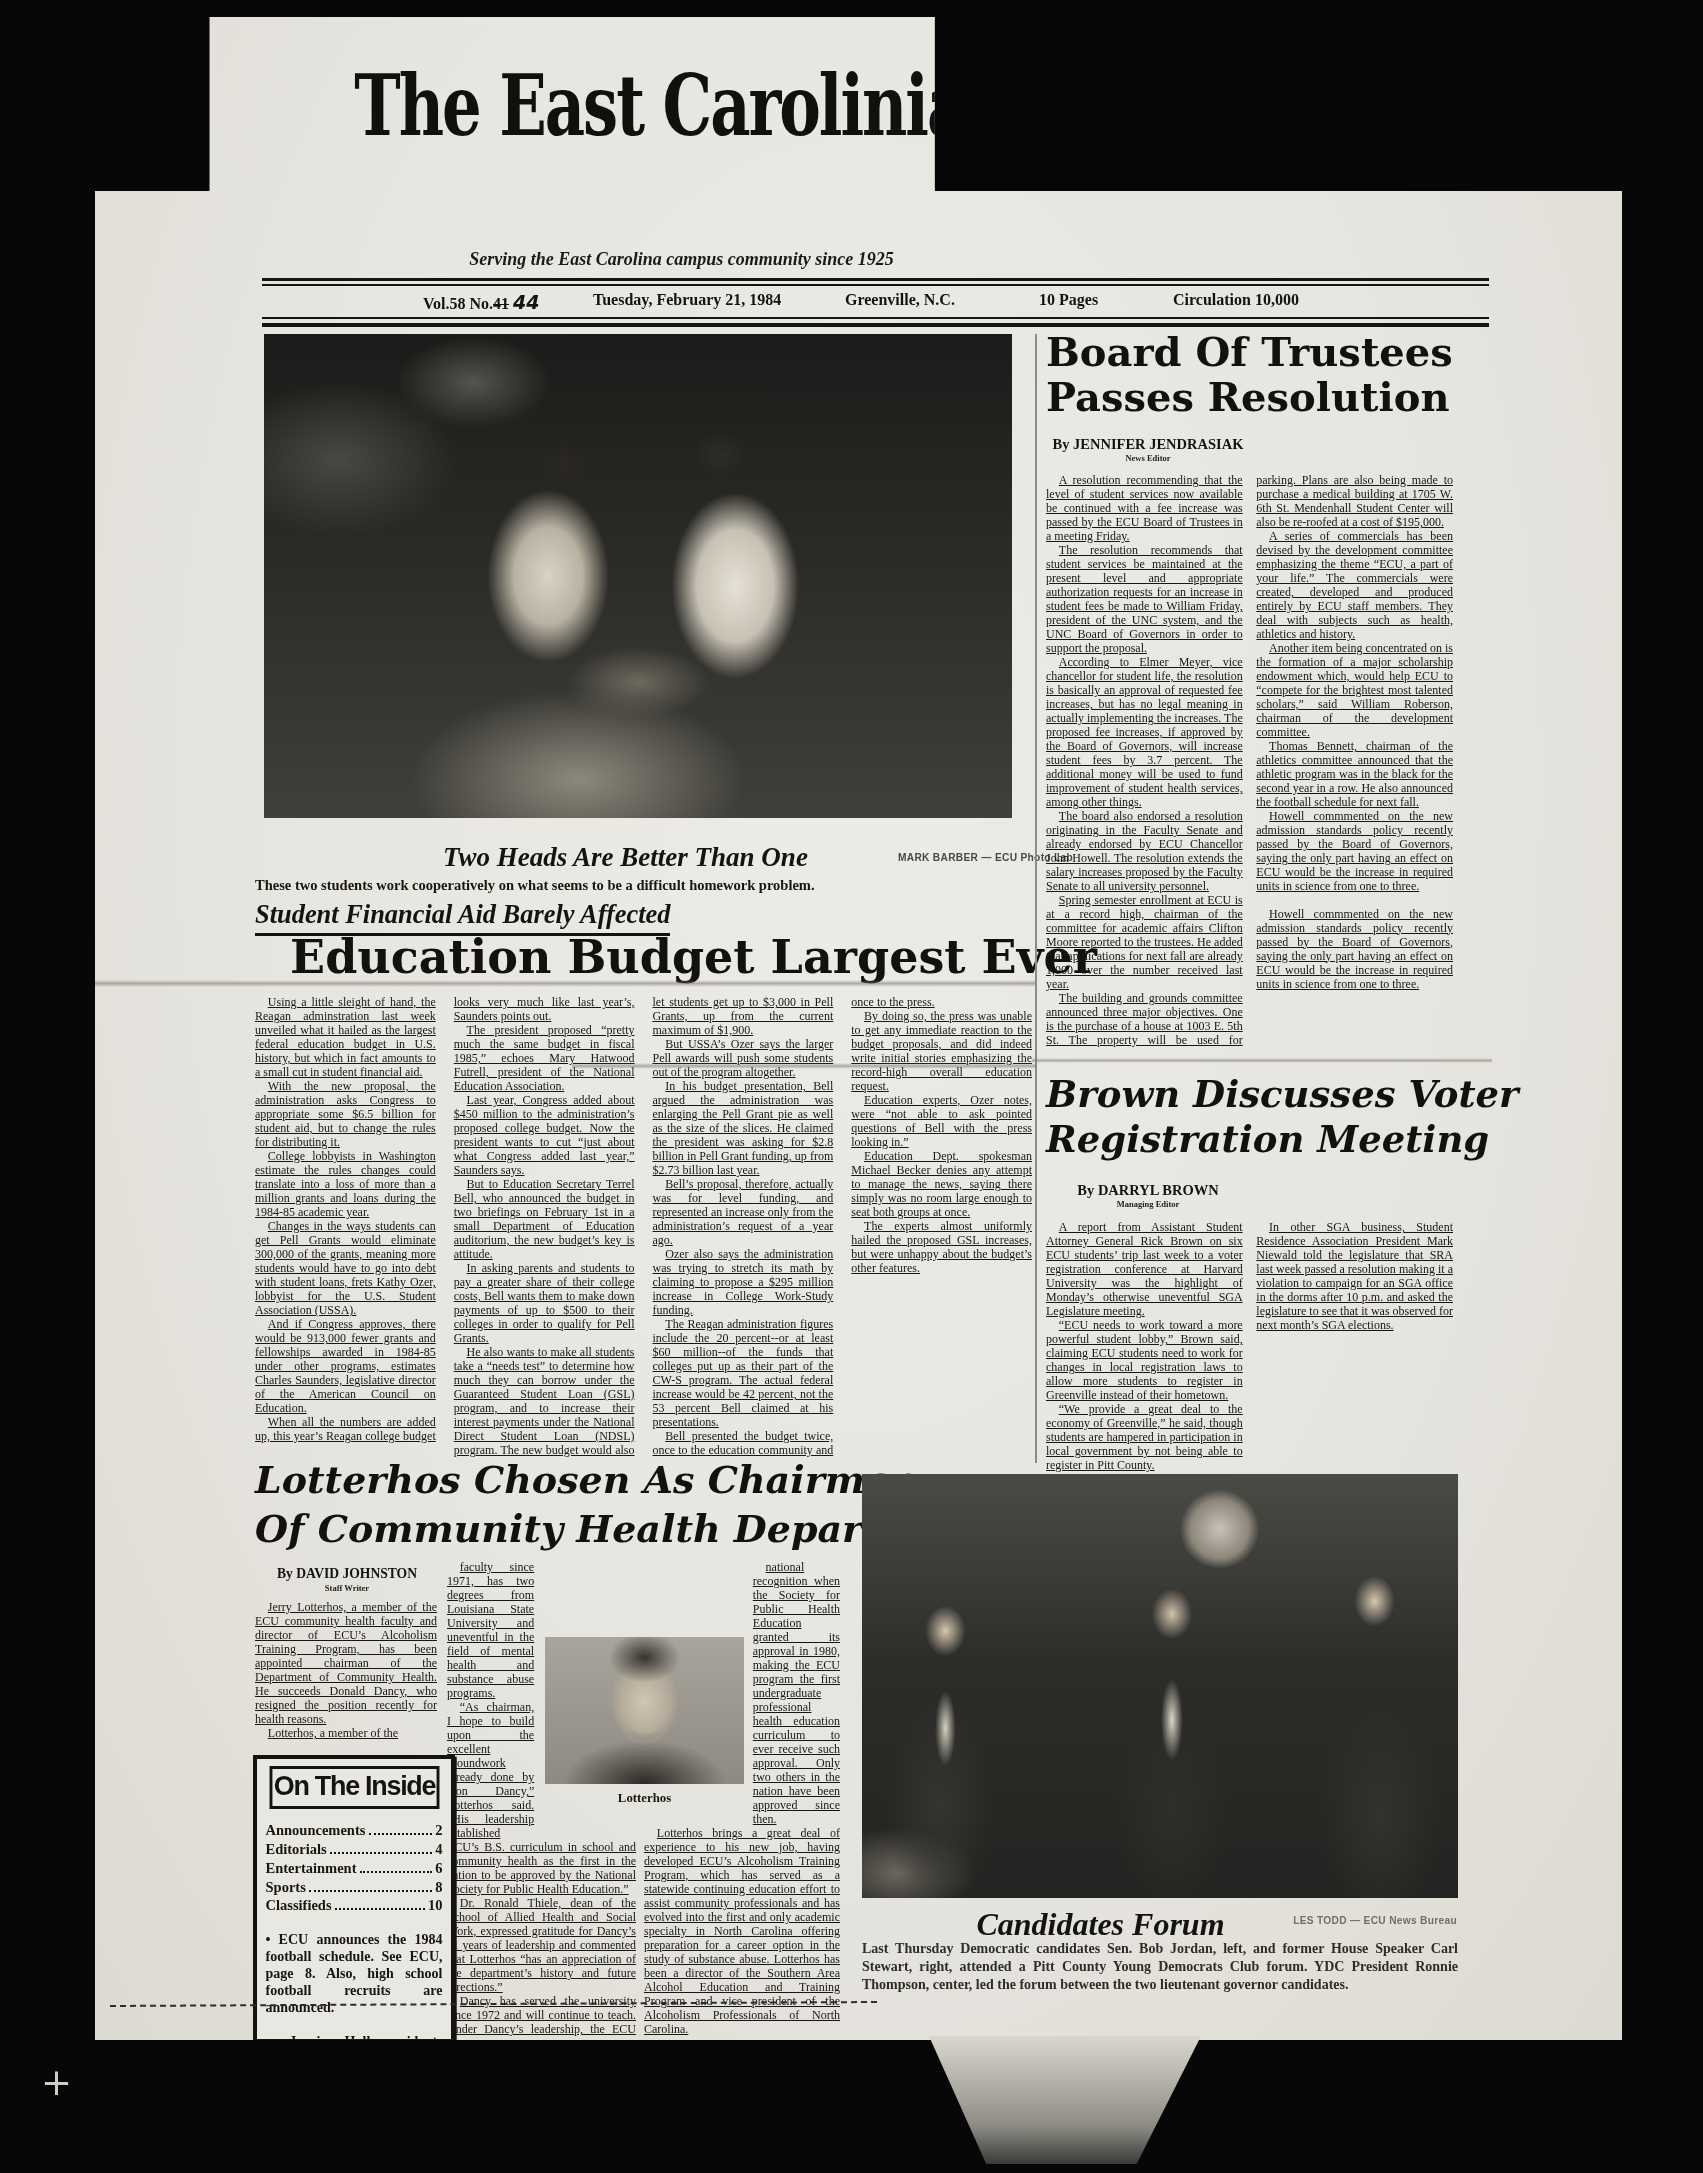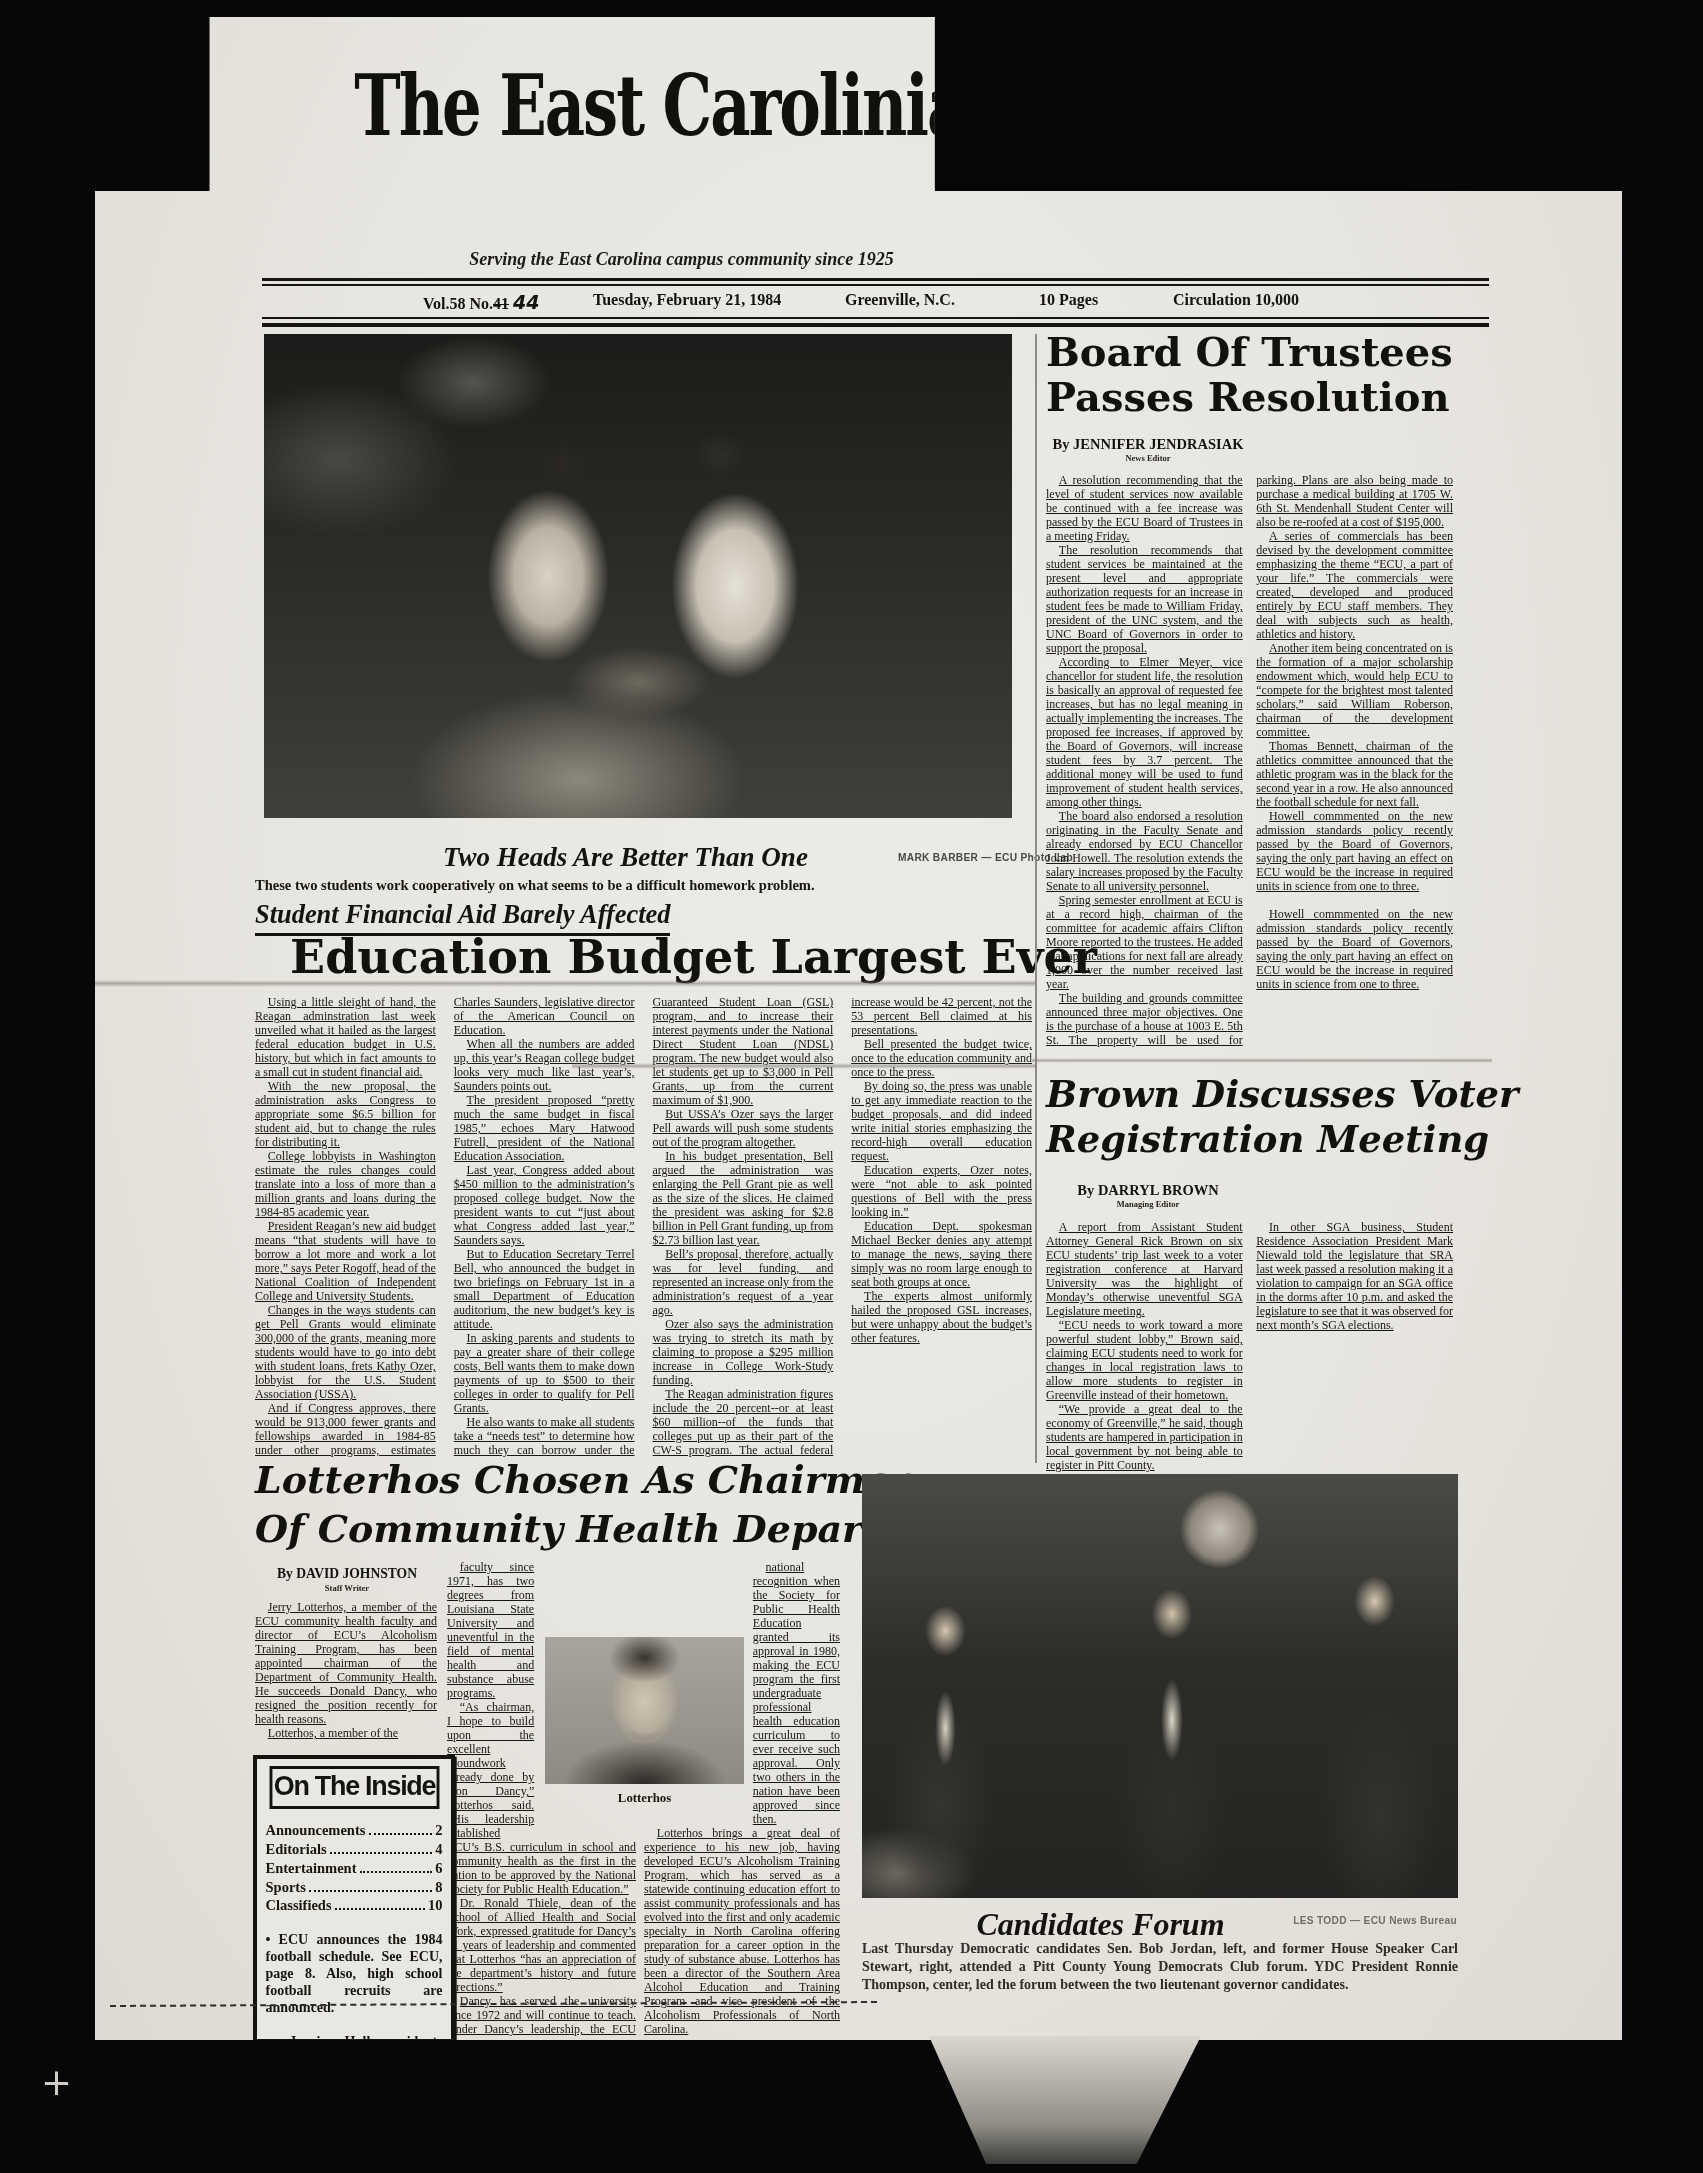--- a/index.html
+++ b/index.html
@@ -141,21 +141,20 @@
   <div class="abs cap-title" style="left:211px;top:825px;width:639px;text-align:center;">Two Heads Are Better Than One</div>
   <div class="abs credit" style="left:750px;top:835px;width:228px;text-align:right;">MARK BARBER — ECU Photo Lab</div>
   <div class="abs cap-body" style="left:160px;top:859px;width:750px;">These two students work cooperatively on what seems to be a difficult homework problem.</div>
 
   <div class="abs kicker" style="left:160px;top:882px;">Student Financial Aid Barely Affected</div>
   <div class="abs headline" style="left:160px;top:913px;width:877px;text-align:center;font-size:46px;white-space:nowrap;">Education Budget Largest  Ever</div>
   <div class="abs body-text cols-4" style="left:160px;top:978px;width:777px;height:467px;">
     <p>Using a little sleight of hand, the Reagan adminstration last week unveiled what it hailed as the largest federal education budget in U.S. history, but which in fact amounts to a small cut in student financial aid.</p>
     <p>With the new proposal, the administration asks Congress to appropriate some $6.5 billion for student aid, but to change the rules for distributing it.</p>
     <p>College lobbyists in Washington estimate the rules changes could translate into a loss of more than a million grants and loans during the 1984-85 academic year.</p>
-    <p>President Reagan’s new aid budget means “that students will have to borrow a lot more and work a lot more,” says Peter Rogoff, head of the National Coalition of Independent College and University Students.</p>
     <p>Changes in the ways students can get Pell Grants would eliminate 300,000 of the grants, meaning more students would have to go into debt with student loans, frets Kathy Ozer, lobbyist for the U.S. Student Association (USSA).</p>
     <p>And if Congress approves, there would be 913,000 fewer grants and fellowships awarded in 1984-85 under other programs, estimates Charles Saunders, legislative director of the American Council on Education.</p>
     <p>When all the numbers are added up, this year’s Reagan college budget looks very much like last year’s, Saunders points out.</p>
     <p>The president proposed “pretty much the same budget in fiscal 1985,” echoes Mary Hatwood Futrell, president of the National Education Association.</p>
     <p>Last year, Congress added about $450 million to the administration’s proposed college budget. Now the president wants to cut “just about what Congress added last year,” Saunders says.</p>
     <p>But to Education Secretary Terrel Bell, who announced the budget in two briefings on February 1st in a small Department of Education auditorium, the new budget’s key is attitude.</p>
     <p>In asking parents and students to pay a greater share of their college costs, Bell wants them to make down payments of up to $500 to their colleges in order to qualify for Pell Grants.</p>
     <p>He also wants to make all students take a “needs test” to determine how much they can borrow under the Guaranteed Student Loan (GSL) program, and to increase their interest payments under the National Direct Student Loan (NDSL) program. The new budget would also let students get up to $3,000 in Pell Grants, up from the current maximum of $1,900.</p>
     <p>But USSA’s Ozer says the larger Pell awards will push some students out of the program altogether.</p>
     <p>In his budget presentation, Bell argued the administration was enlarging the Pell Grant pie as well as the size of the slices.  He claimed the president was asking for $2.8 billion in Pell Grant funding, up from $2.73 billion last year.</p>

